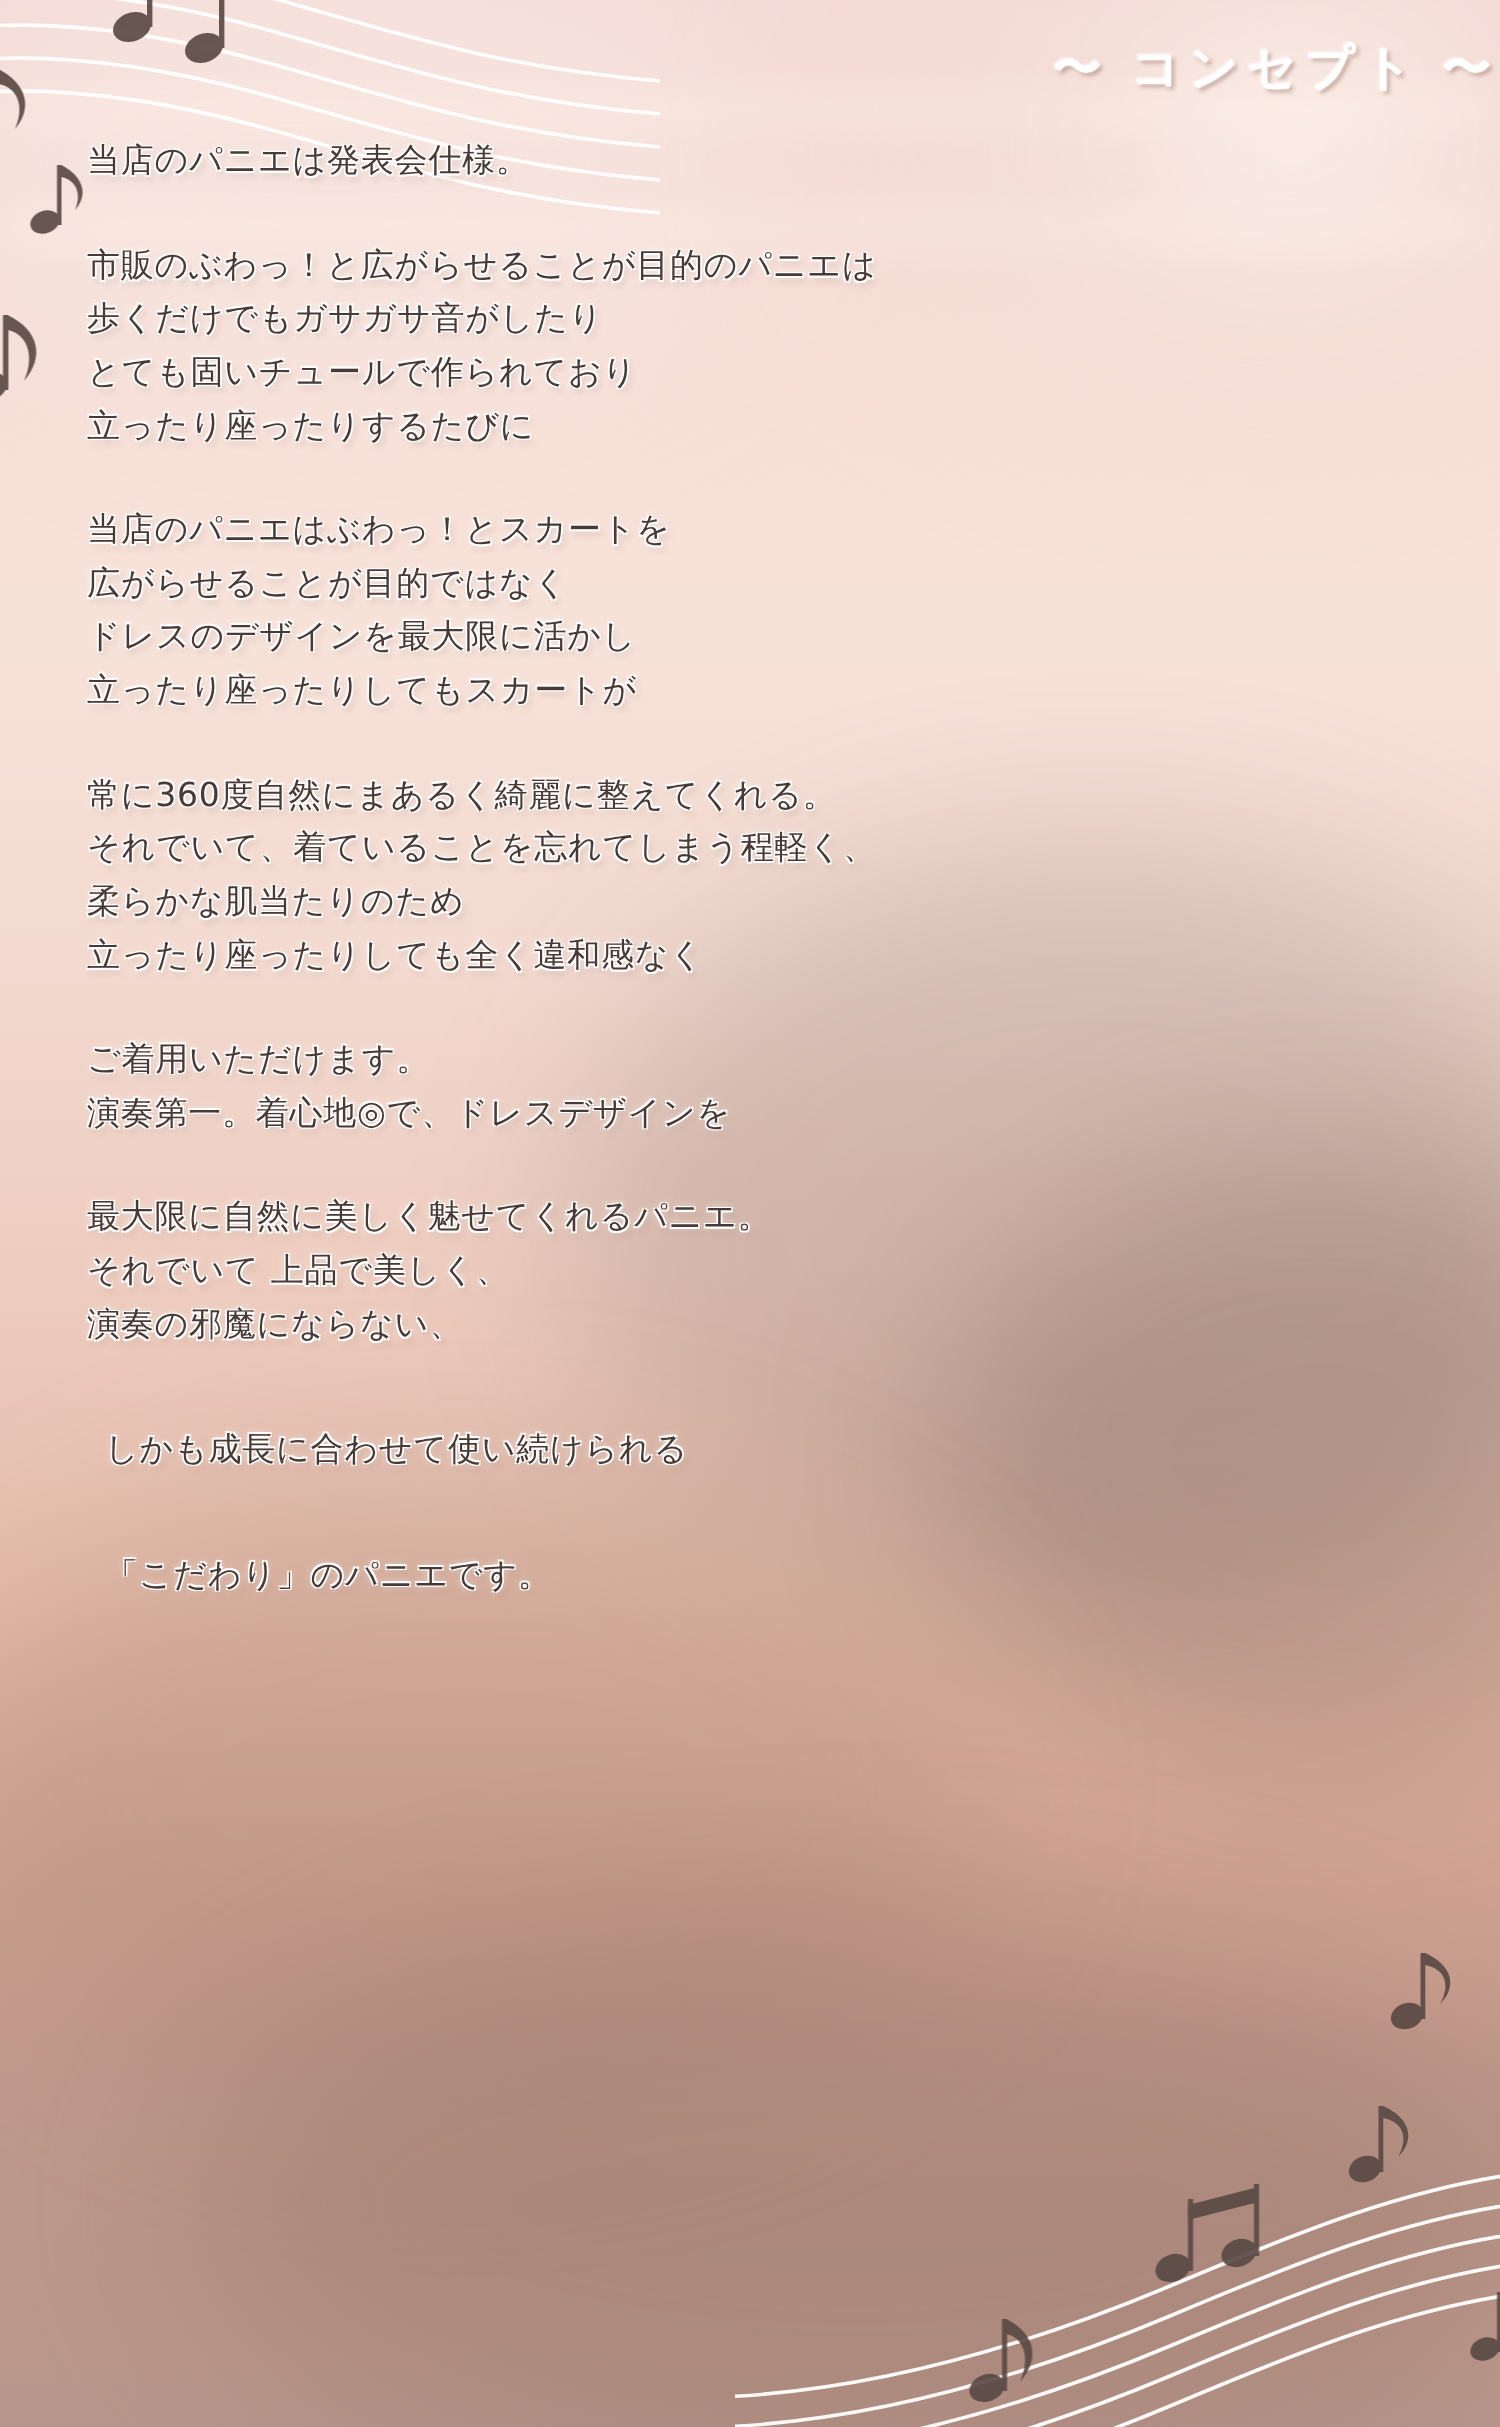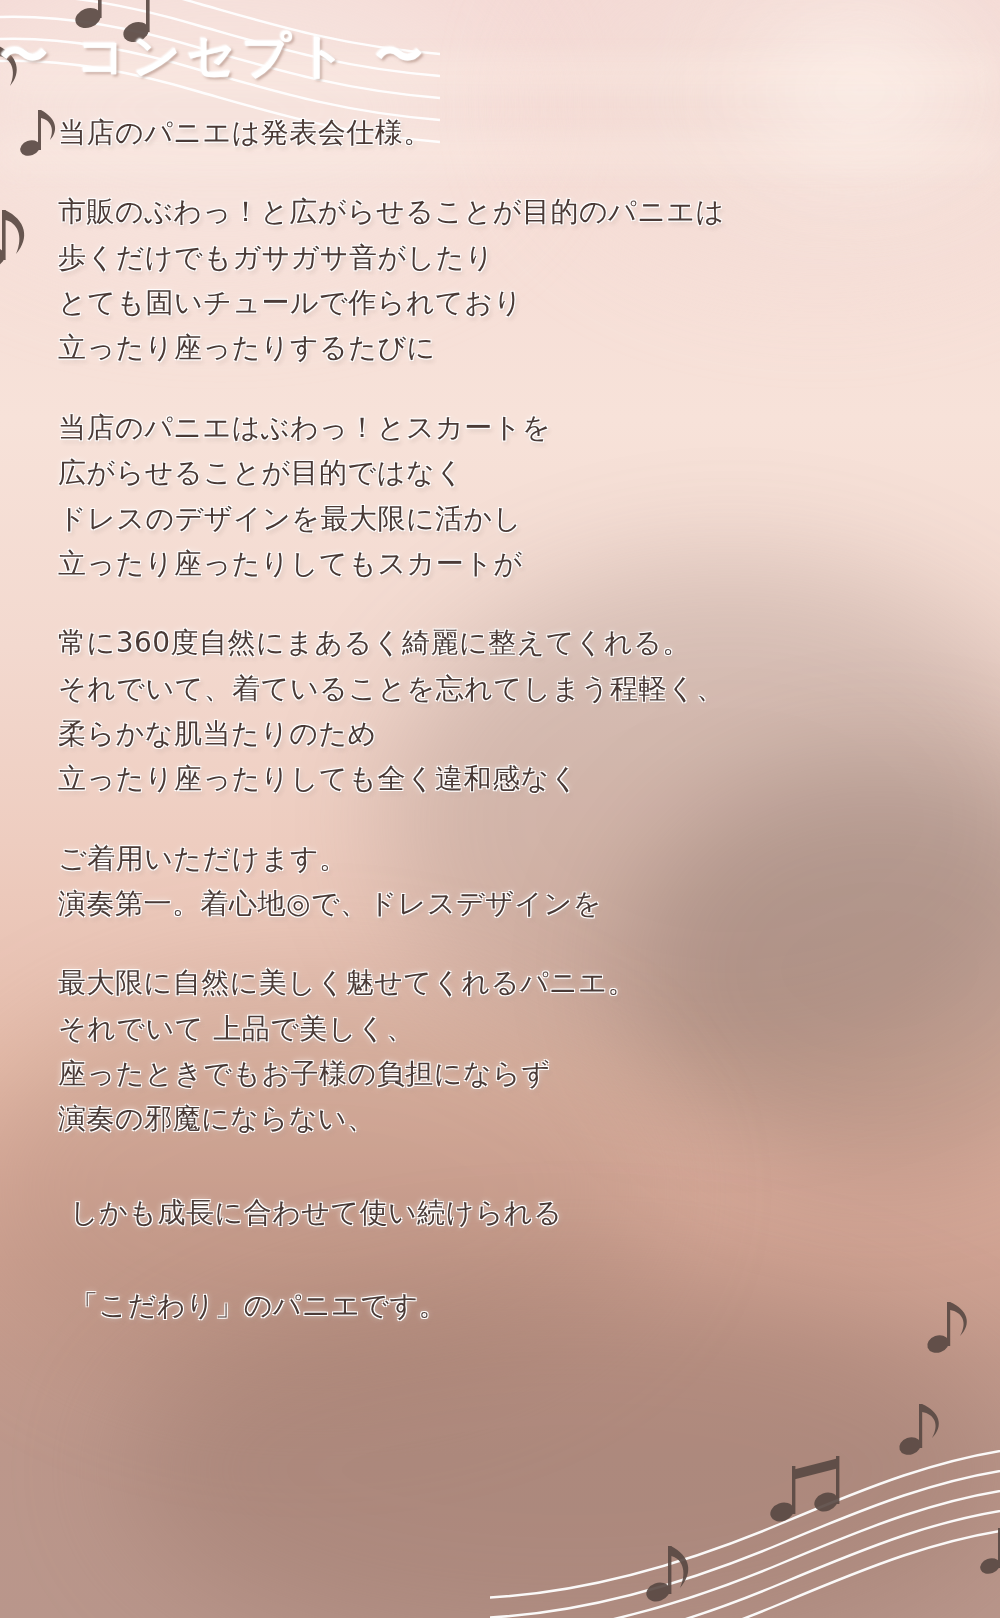--- a/index.html
+++ b/index.html
@@ -73,35 +73,36 @@
   
   .content {
     position: relative;
     z-index: 5;
     padding: 0;
   }
 
   .title {
     margin: 0;
     padding-top: 24px;
-    text-align: left;
-    font-size: 48px;
+    text-align: right;
+    font-size: 32px;
     font-weight: 700;
     letter-spacing: 6px;
     color: #ffffff;
     text-shadow:
       0 0 2px #ffffff,
       2px 2px 3px rgba(150, 110, 95, .55),
       -1px -1px 2px rgba(255, 255, 255, .9);
+    font-family: Liberation Serif, serif;
   }
 
   .body-text {
     margin: 0;
     padding: 22px 26px 0 58px;
-    font-size: 28px;
+    font-size: 22px;
     line-height: 1.62;
     color: #4a3a36;
     letter-spacing: .5px;
     text-shadow:
       1px 1px 0 #ffffff,
       -1px 1px 0 #ffffff,
       1px -1px 0 #ffffff,
       -1px -1px 0 #ffffff,
       0 0 6px rgba(255,255,255,.95),
       2px 3px 4px rgba(140, 105, 92, .35);
@@ -228,21 +229,20 @@
       </div>
 
       <div class="para">
         <span class="line">ご着用いただけます。</span>
         <span class="line">演奏第一。着心地◎で、ドレスデザインを</span>
       </div>
 
       <div class="para">
         <span class="line">最大限に自然に美しく魅せてくれるパニエ。</span>
         <span class="line">それでいて 上品で美しく、</span>
-        <span class="line">座ったときでもお子様の負担にならず</span>
         <span class="line">演奏の邪魔にならない、</span>
         <span class="line indent">しかも成長に合わせて使い続けられる</span>
         <span class="line indent">「こだわり」のパニエです。</span>
       </div>
 
     </div>
   </div>
 </div>
 
 </body></html>

